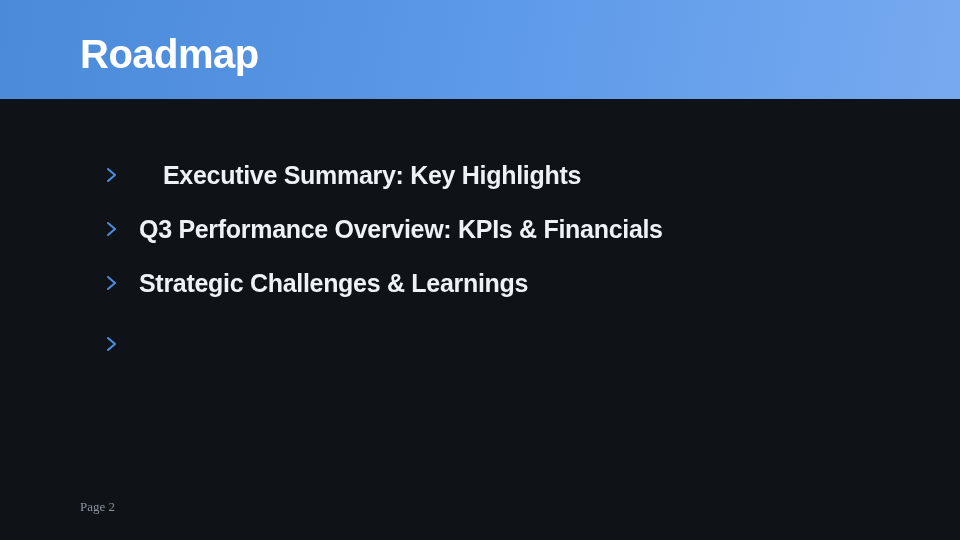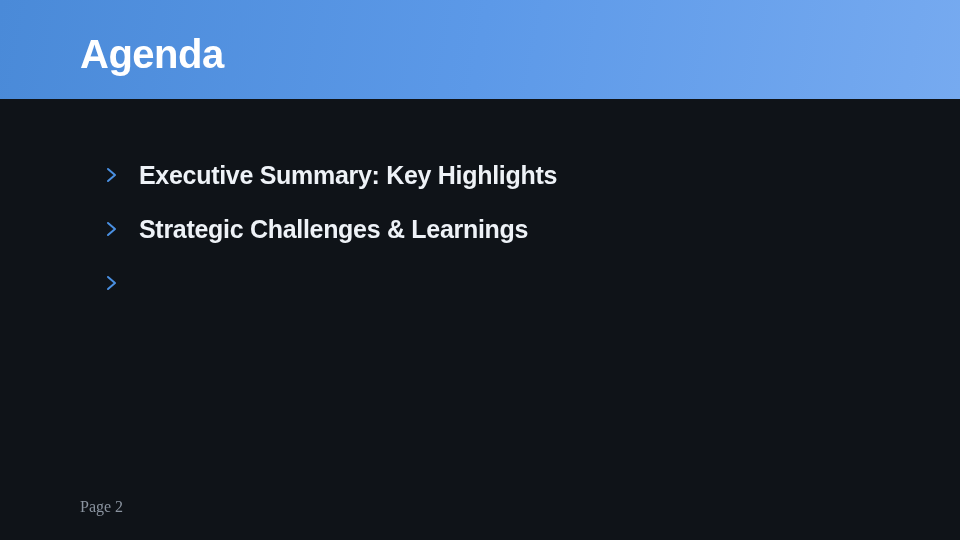--- a/index.html
+++ b/index.html
@@ -56,21 +56,21 @@
   }
 
   .agenda-item {
     position: absolute;
     left: 104px;
     display: flex;
     align-items: center;
     height: 34px;
   }
 
-  .agenda-item:nth-child(1) { top: 59px; }
+  .agenda-item:nth-child(1) { top: 59px; gap: 24px; }
   .agenda-item:nth-child(2) { top: 113px; }
   .agenda-item:nth-child(3) { top: 167px; }
   .agenda-item:nth-child(4) { top: 228px; }
   .agenda-item:nth-child(5) { top: 275px; }
   .agenda-item:nth-child(6) { top: 329px; }
 
   .chevron-icon {
     width: 16px;
     height: 20px;
     flex: 0 0 16px;
@@ -92,48 +92,56 @@
     line-height: 34px;
     white-space: nowrap;
   }
 
   
   .page-number {
     position: absolute;
     left: 80px;
     top: 498px;
     font-family: "Liberation Serif", serif;
-    font-size: 16px;
+    font-size: 13px;
     font-weight: normal;
     color: #8a939f;
     line-height: 18px;
     white-space: nowrap;
     text-align: center;
   }
 </style>
 </head>
 <body>
 
 <div class="slide">
 
   <div class="header-band">
-    <h1 class="slide-title">Agenda</h1>
+    <h1 class="slide-title">Roadmap</h1>
   </div>
 
   <div class="agenda-list">
 
     <div class="agenda-item">
       <span class="chevron-icon">
         <svg viewBox="0 0 16 20" xmlns="http://www.w3.org/2000/svg">
           <polyline points="4,4 11,10 4,16" fill="none" stroke="#4a90e2" stroke-width="2" stroke-linecap="round" stroke-linejoin="round"></polyline>
         </svg>
       </span>
       <span class="agenda-text">Executive Summary: Key Highlights</span>
     </div>
 
+    <div class="agenda-item">
+      <span class="chevron-icon">
+        <svg viewBox="0 0 16 20" xmlns="http://www.w3.org/2000/svg">
+          <polyline points="4,4 11,10 4,16" fill="none" stroke="#4a90e2" stroke-width="2" stroke-linecap="round" stroke-linejoin="round"></polyline>
+        </svg>
+      </span>
+      <span class="agenda-text">Q3 Performance Overview: KPIs &amp; Financials</span>
+    </div>
 
 
     <div class="agenda-item">
       <span class="chevron-icon">
         <svg viewBox="0 0 16 20" xmlns="http://www.w3.org/2000/svg">
           <polyline points="4,4 11,10 4,16" fill="none" stroke="#4a90e2" stroke-width="2" stroke-linecap="round" stroke-linejoin="round"></polyline>
         </svg>
       </span>
       <span class="agenda-text">Strategic Challenges &amp; Learnings</span>
     </div>

